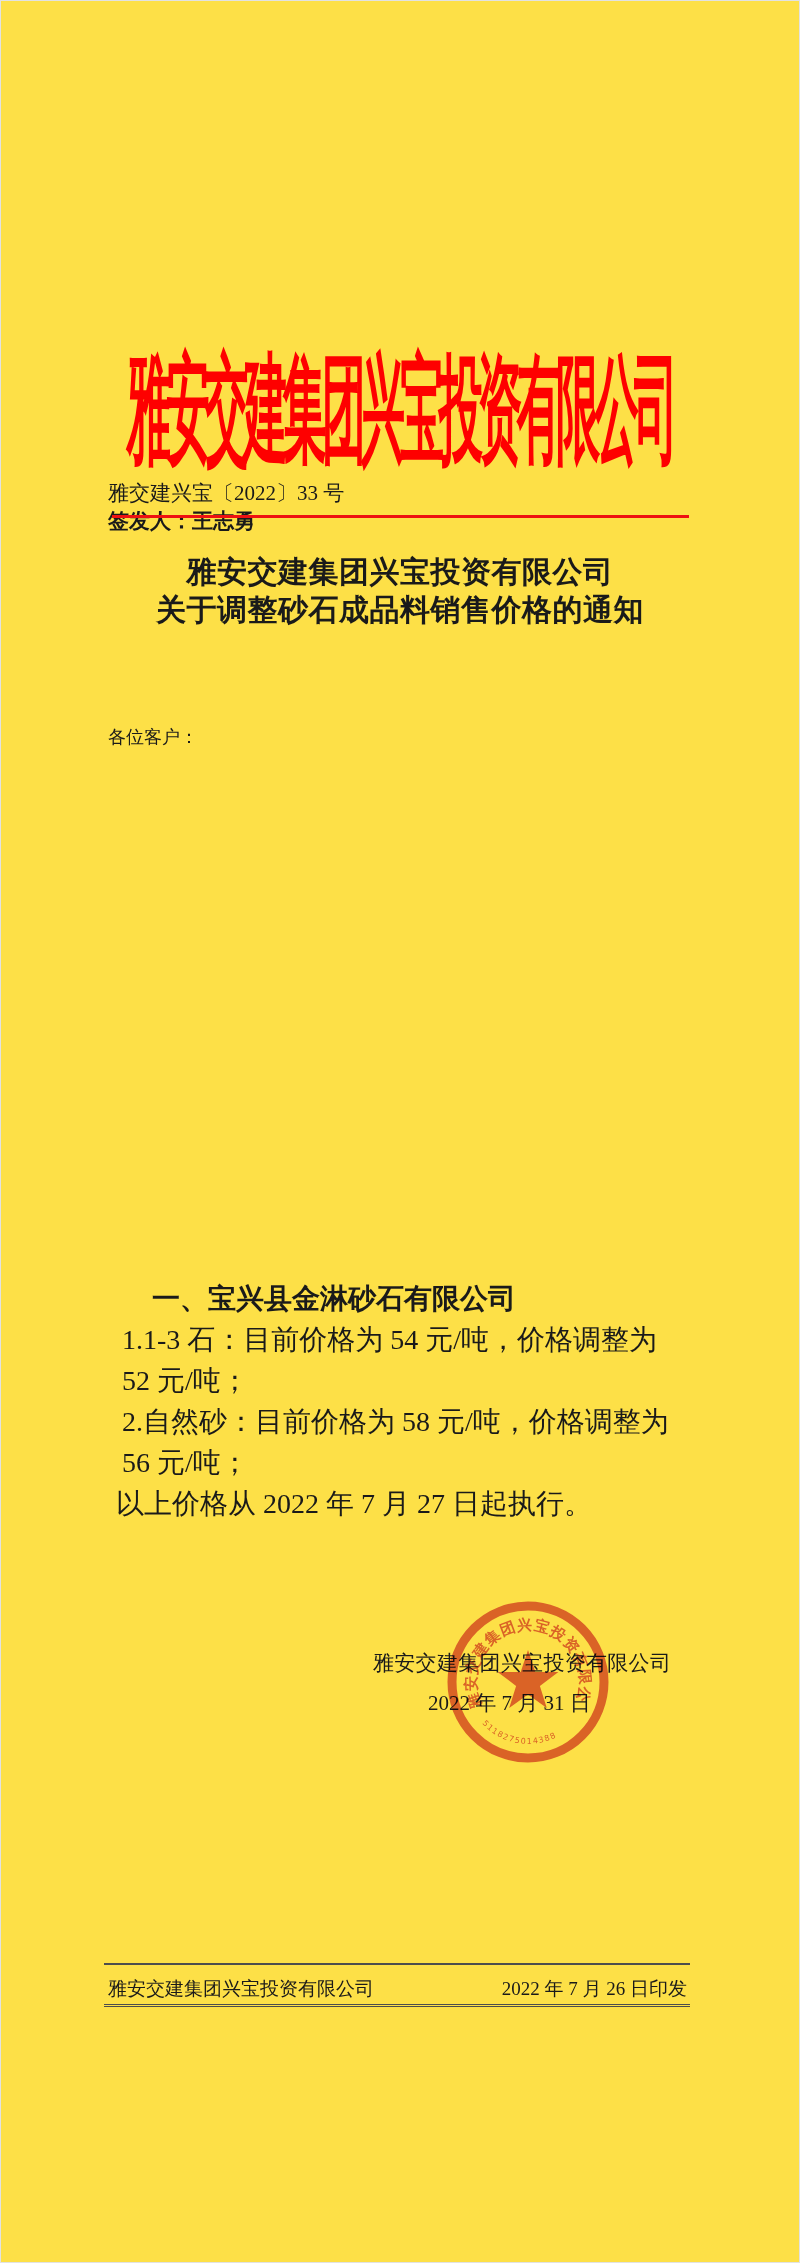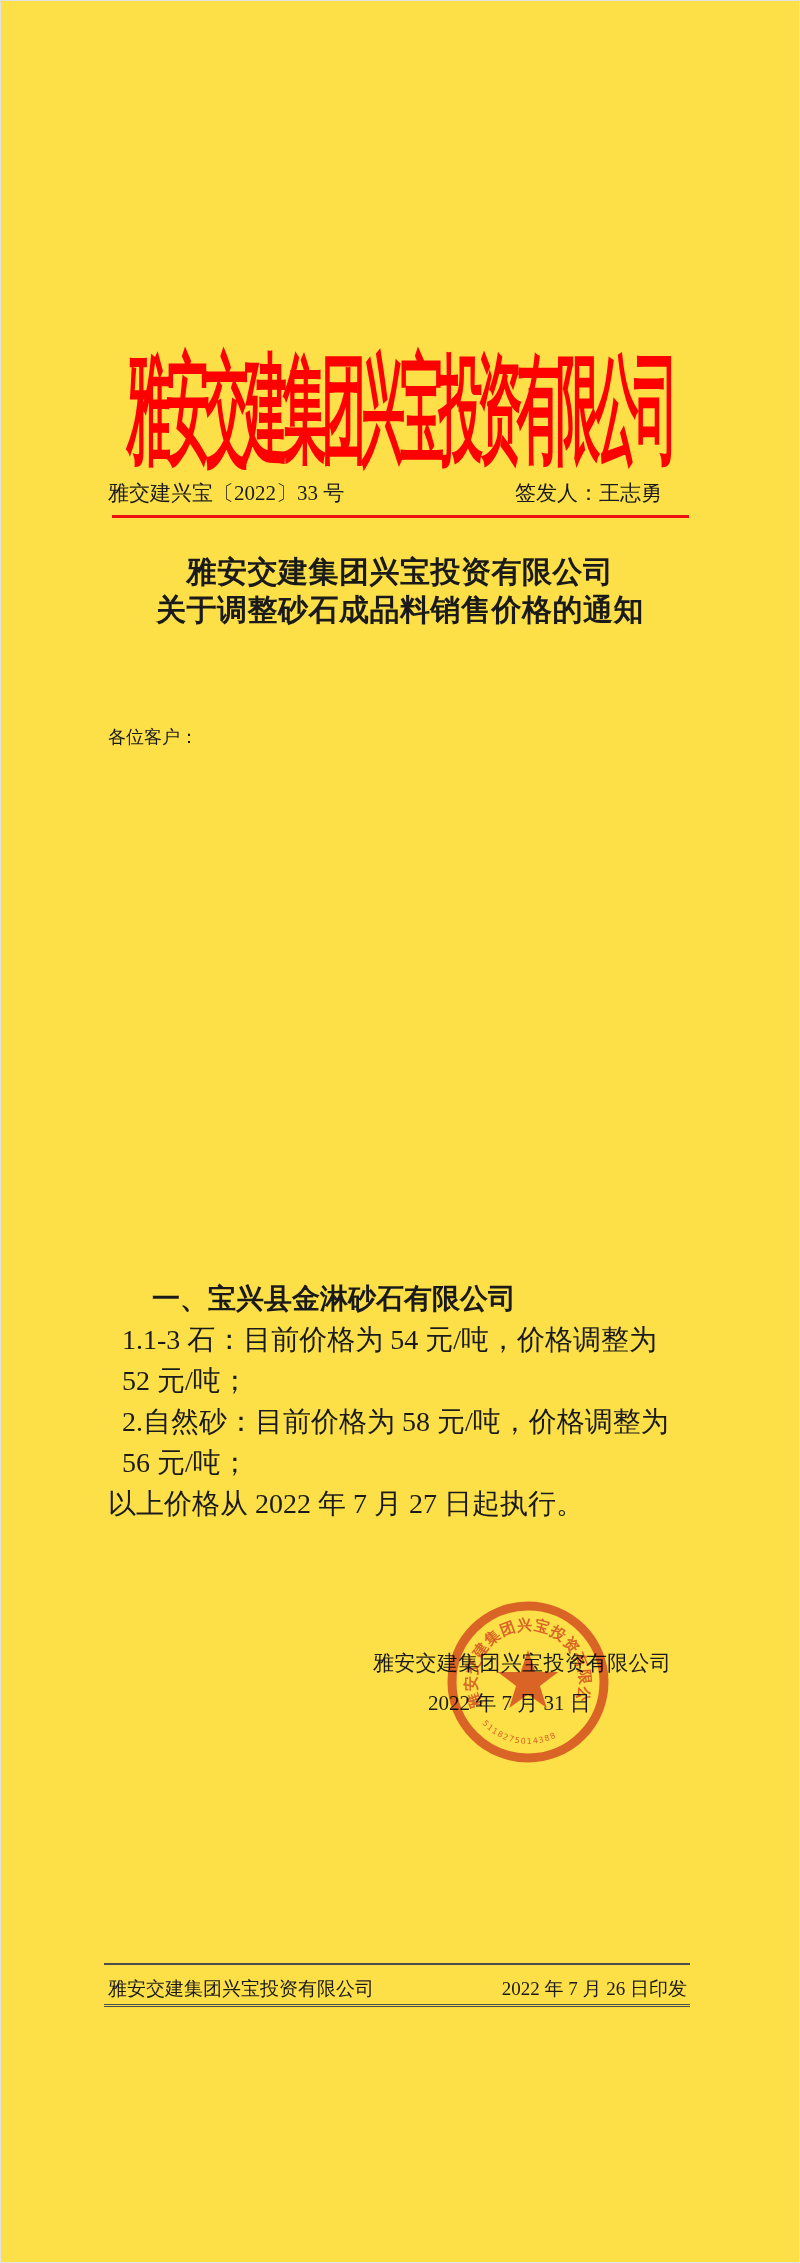--- a/index.html
+++ b/index.html
@@ -33,22 +33,23 @@
   }
 
   
   .docnum-row {
     position: absolute;
     top: 478px; left: 107px; right: 112px;
     display: flex;
     justify-content: space-between;
     font-size: 21px;
     line-height: 28px;
-  }
-  .docnum-row .issuer { margin-right: 25px; }
+    flex-direction: column;
+  }
+  .docnum-row .issuer { margin-right: 25px; font-weight: bold; }
 
   .red-rule {
     position: absolute;
     top: 514px; left: 111px; width: 577px; height: 3px;
     background: var(--rule-red, #ee1111);
   }
 
   
   .doc-title {
     position: absolute;
@@ -73,21 +74,21 @@
 
   
   .price-section {
     position: absolute;
     top: 1277px; left: 107px; right: 110px;
     font-size: 28px;
     line-height: 41px;
   }
   .price-section .section-heading { font-weight: bold; margin-left: 44px; }
   .price-section .item { margin-left: 14px; }
-  .price-section .effective { margin-left: 0; }
+  .price-section .effective { margin-left: 8px; }
 
   
   .sig-company {
     position: absolute;
     top: 1647px; left: 372px;
     font-size: 21px; line-height: 30px; letter-spacing: 0.3px;
     white-space: nowrap;
   }
   .sig-date {
     position: absolute;

